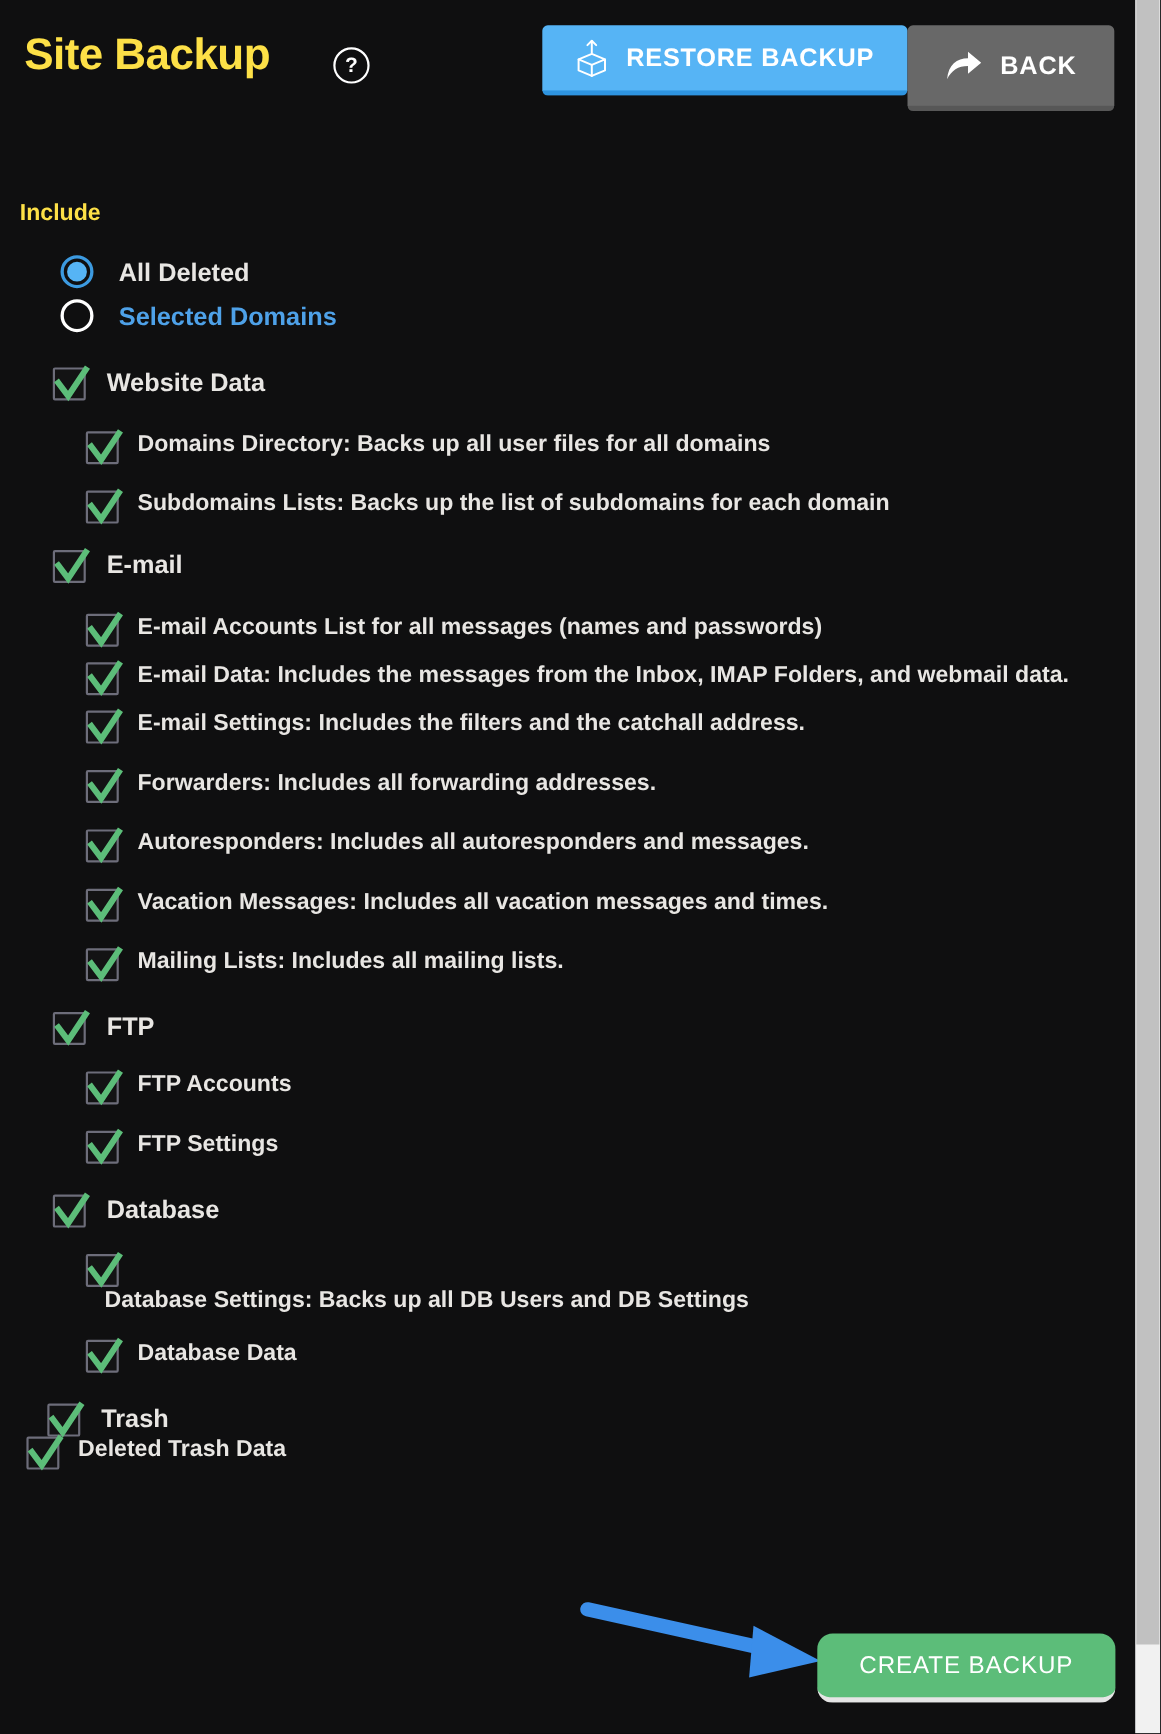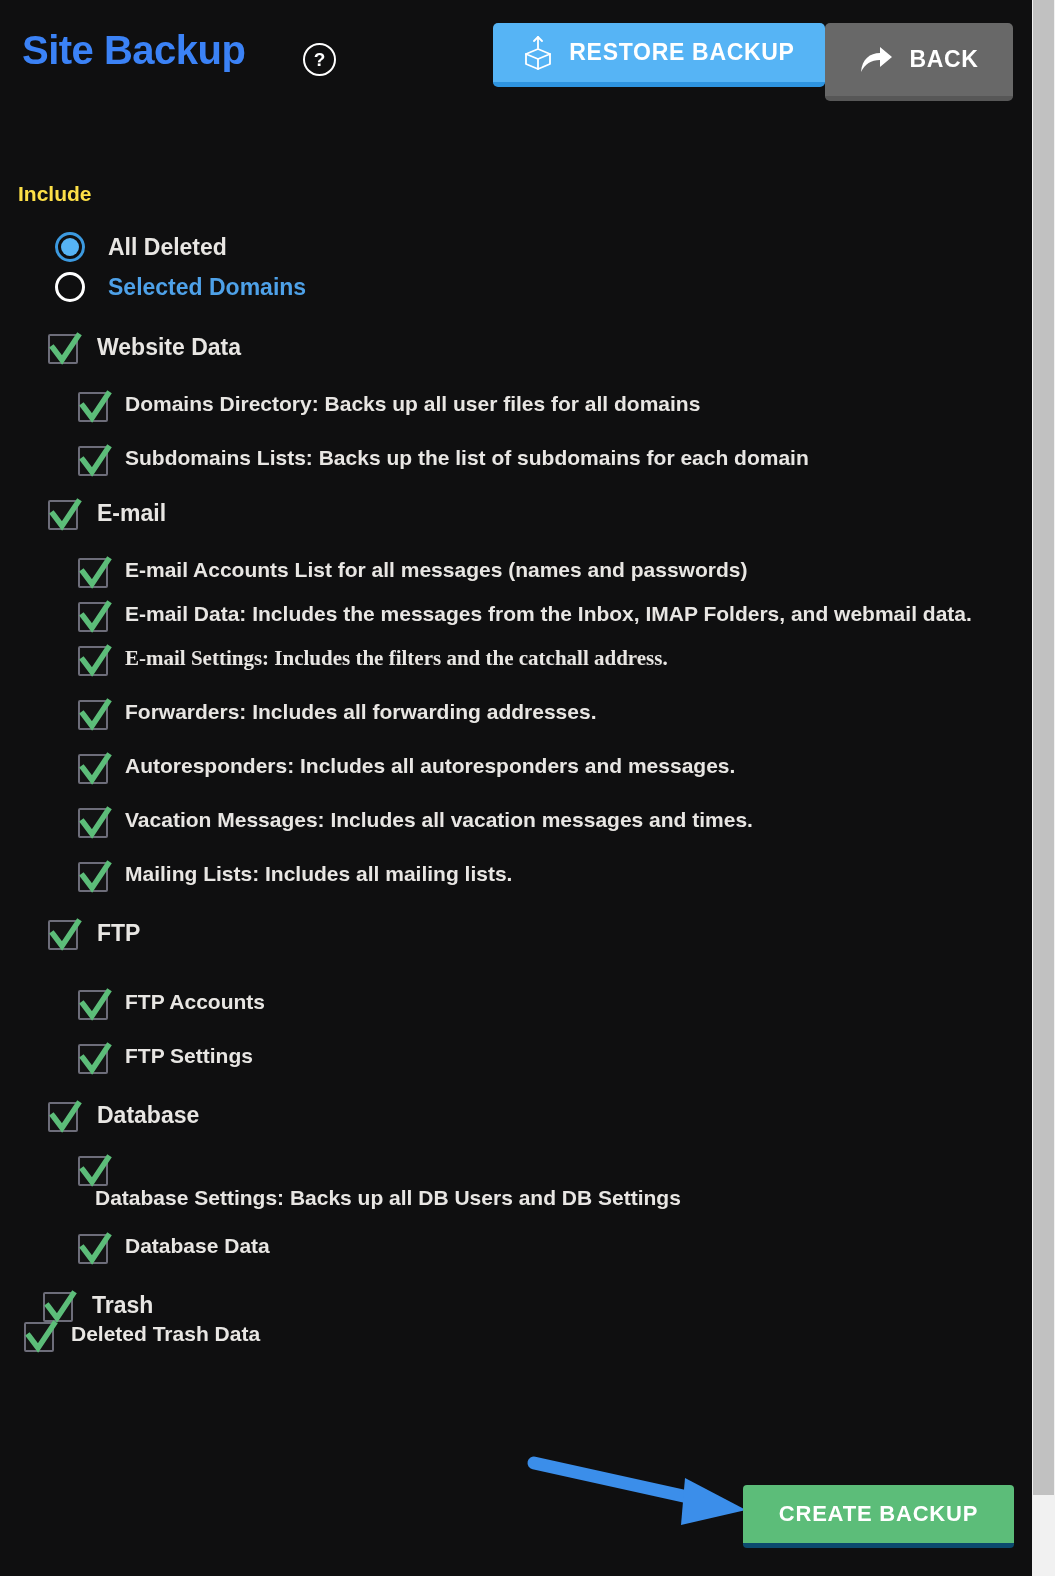--- a/index.html
+++ b/index.html
@@ -17,21 +17,21 @@
   }
 
   
   #header {
     position: absolute; left: 0; top: 0;
     width: 1032px; height: 120px;
   }
   #page-title {
     position: absolute; left: 22px; top: 28px;
     font-size: 40px; font-weight: bold;
-    color: #3b82f6;
+    color: #fde047;
     letter-spacing: -0.5px;
   }
   #help-icon {
     position: absolute; left: 303px; top: 43px;
     width: 33px; height: 33px;
   }
   #help-icon .circ {
     width: 33px; height: 33px; border-radius: 50%;
     border: 2.5px solid #ffffff;
     display: flex; align-items: center; justify-content: center;
@@ -125,24 +125,24 @@
   }
   .chk-row.lvl1 .chk-label { font-size: 23px; }
   .chk-row.lvl2 .chk-label { font-size: 21px; }
   .chk-row.lvl2 .chk-label { margin-left: 17px; max-width: 880px; }
 
   
   #create-backup-button {
     position: absolute; left: 743px; top: 1485px;
     width: 271px; height: 63px;
     background: #5cbd79;
-    border-bottom: 5px solid #0c4a6e;
-    border-radius: 4px;
+    border-bottom: 5px solid #e5e5e5;
+    border-radius: 14px;
     display: flex; align-items: center; justify-content: center;
-    font-size: 22px; font-weight: bold; letter-spacing: 0.8px;
+    font-size: 22px; font-weight: normal; letter-spacing: 0.8px;
     color: #ffffff;
     cursor: pointer; user-select: none;
   }
 
   
   #annotation-arrow {
     position: absolute; left: 515px; top: 1440px;
     width: 250px; height: 100px;
     pointer-events: none;
   }
@@ -251,21 +251,21 @@
         <span class="chk-label">E-mail Accounts List for all messages (names and passwords)</span>
       </div>
       <div class="chk-row lvl2" style="margin-bottom: 14px;">
         <span class="chkbox">
           <svg width="36" height="40" viewBox="0 0 36 40" fill="none" stroke="#5cbd79" stroke-width="5.5" stroke-linecap="square" stroke-linejoin="miter">
             <path d="M6 19 L15 31 L31 7"></path>
           </svg>
         </span>
         <span class="chk-label">E-mail Data: Includes the messages from the Inbox, IMAP Folders, and webmail data.</span>
       </div>
-      <div class="chk-row lvl2" style="margin-bottom: 24px; font-family: Liberation Serif, serif;">
+      <div class="chk-row lvl2" style="margin-bottom: 24px;">
         <span class="chkbox">
           <svg width="36" height="40" viewBox="0 0 36 40" fill="none" stroke="#5cbd79" stroke-width="5.5" stroke-linecap="square" stroke-linejoin="miter">
             <path d="M6 19 L15 31 L31 7"></path>
           </svg>
         </span>
         <span class="chk-label">E-mail Settings: Includes the filters and the catchall address.</span>
       </div>
       <div class="chk-row lvl2" style="margin-bottom: 24px;">
         <span class="chkbox">
           <svg width="36" height="40" viewBox="0 0 36 40" fill="none" stroke="#5cbd79" stroke-width="5.5" stroke-linecap="square" stroke-linejoin="miter">
@@ -291,21 +291,21 @@
         <span class="chk-label">Vacation Messages: Includes all vacation messages and times.</span>
       </div>
       <div class="chk-row lvl2" style="margin-bottom: 28px;">
         <span class="chkbox">
           <svg width="36" height="40" viewBox="0 0 36 40" fill="none" stroke="#5cbd79" stroke-width="5.5" stroke-linecap="square" stroke-linejoin="miter">
             <path d="M6 19 L15 31 L31 7"></path>
           </svg>
         </span>
         <span class="chk-label">Mailing Lists: Includes all mailing lists.</span>
       </div>
-      <div class="chk-row lvl1" style="margin-bottom: 40px;">
+      <div class="chk-row lvl1" style="margin-bottom: 24px;">
         <span class="chkbox">
           <svg width="36" height="40" viewBox="0 0 36 40" fill="none" stroke="#5cbd79" stroke-width="5.5" stroke-linecap="square" stroke-linejoin="miter">
             <path d="M6 19 L15 31 L31 7"></path>
           </svg>
         </span>
         <span class="chk-label">FTP</span>
       </div>
       <div class="chk-row lvl2" style="margin-bottom: 24px;">
         <span class="chkbox">
           <svg width="36" height="40" viewBox="0 0 36 40" fill="none" stroke="#5cbd79" stroke-width="5.5" stroke-linecap="square" stroke-linejoin="miter">

